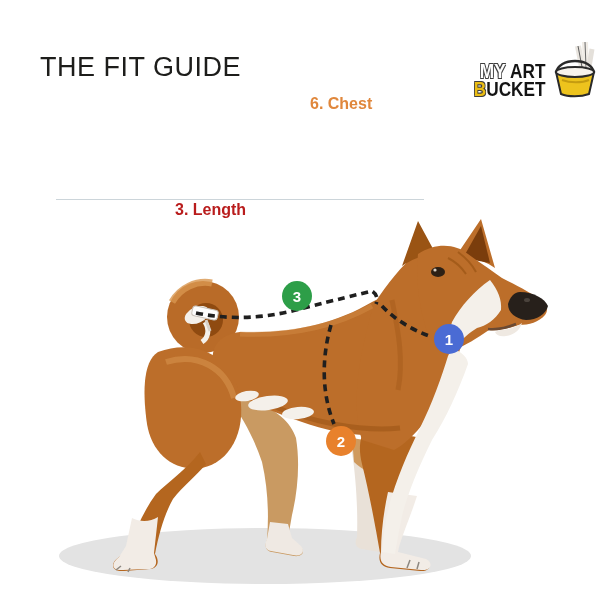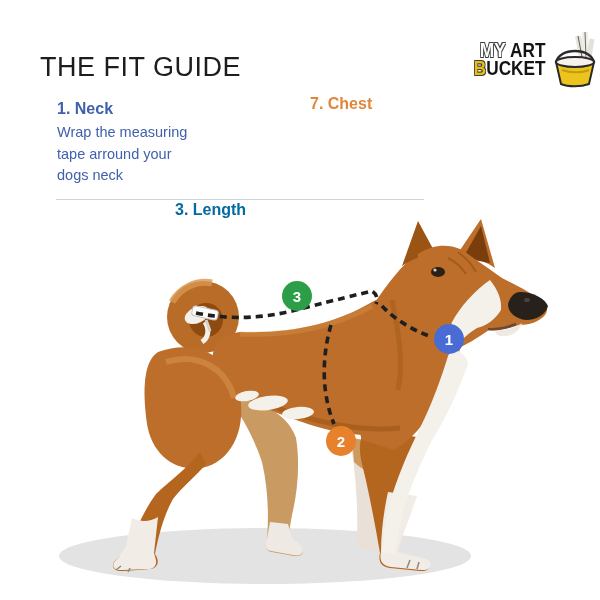--- a/index.html
+++ b/index.html
@@ -5,21 +5,21 @@
   html,body{margin:0;padding:0;background:#fff;}
   .canvas{
     position:relative;width:600px;height:600px;background:#ffffff;overflow:hidden;
     font-family:"Liberation Sans",sans-serif;
   }
   
   .title{
     position:absolute;left:40px;top:52px;font-size:27px;font-weight:400;
     color:#1d1d1b;letter-spacing:0.5px;
   }
-  .logo{position:absolute;left:458px;top:30px;display:flex;align-items:center;}
+  .logo{position:absolute;left:458px;top:40px;display:flex;align-items:flex-end;}
   .logo-text{
     text-align:right;font-weight:700;font-size:21px;line-height:18px;
     transform:scaleX(0.82);transform-origin:100% 50%;letter-spacing:0;
     white-space:nowrap;
   }
   .logo-my{
     color:#ffffff;font-weight:700;
     text-shadow:-1px -1px 0 #3f3f3f,1px -1px 0 #3f3f3f,-1px 1px 0 #3f3f3f,1px 1px 0 #3f3f3f;
   }
   .logo-art{color:#141414;font-weight:800;}
@@ -28,21 +28,21 @@
     text-shadow:-1px -1px 0 #3f3f3f,1px -1px 0 #3f3f3f,-1px 1px 0 #3f3f3f,1px 1px 0 #3f3f3f;
   }
   .logo-ucket{color:#141414;}
   .bucket{margin-left:2px;}
   
   .instr{position:absolute;}
   .instr-h{font-size:16px;font-weight:700;margin-bottom:4px;}
   .instr-b{font-size:14.5px;line-height:21.5px;white-space:pre-line;}
   .instr-1{left:57px;top:100px;color:#4161ad;}
   .instr-2{left:310px;top:95px;color:#e0873c;}
-  .instr-3{left:175px;top:201px;color:#0369a1;}
+  .instr-3{left:175px;top:201px;color:#b91c1c;}
   .divider{
     position:absolute;left:56px;top:199px;width:368px;height:1px;background:#ccd5da;
   }
   
   .dog-svg{position:absolute;left:0;top:0;z-index:1;}
   
   .marker{
     position:absolute;z-index:2;width:30px;height:30px;border-radius:50%;
     display:flex;align-items:center;justify-content:center;
     color:#fff;font-size:15px;font-weight:700;
@@ -69,29 +69,23 @@
       <path d="M37 2 L38 27" stroke="#f0ece6" stroke-width="6" fill="none"></path>
       <path d="M37 2 L38 27" stroke="#6a6a6a" stroke-width="1" fill="none"></path>
       <path d="M44 9 L41 27" stroke="#e4e0da" stroke-width="5" fill="none"></path>
       <path d="M8 33 C10 17 44 17 46 33" stroke="#2a2a2a" stroke-width="2.5" fill="none"></path>
       <path d="M8 32 L46 32 L41 54 C33 57 20 57 13 54 Z" fill="#edc31d" stroke="#2a2a2a" stroke-width="2"></path>
       <ellipse cx="27" cy="32" rx="19" ry="5" fill="#f7f3ec" stroke="#2a2a2a" stroke-width="2"></ellipse>
       <path d="M14 40 C22 43 34 43 41 40" stroke="#c59c10" stroke-width="2" fill="none"></path>
     </svg>
   </div>
 
-  <div class="instr instr-1">
-    <div class="instr-h">1. Neck</div>
-    <div class="instr-b">Wrap the measuring
-tape arround your
-dogs neck</div>
-  </div>
 
   <div class="instr instr-2">
-    <div class="instr-h">7. Chest</div>
+    <div class="instr-h">6. Chest</div>
   </div>
 
   <div class="divider"></div>
 
   <div class="instr instr-3">
     <div class="instr-h">3. Length</div>
   </div>
 
   <svg class="dog-svg" width="600" height="600" viewBox="0 0 600 600">
 

